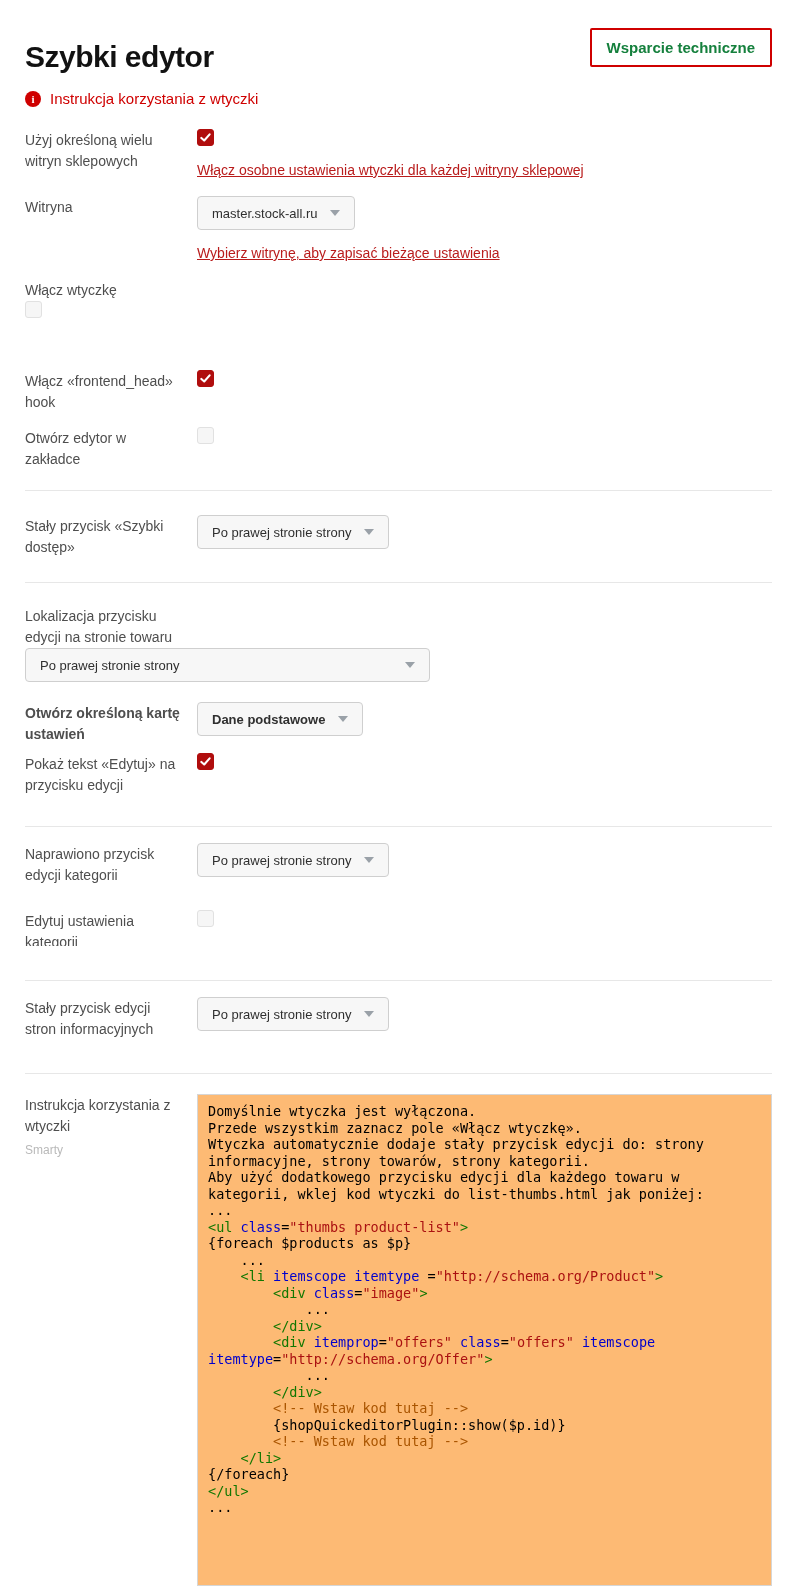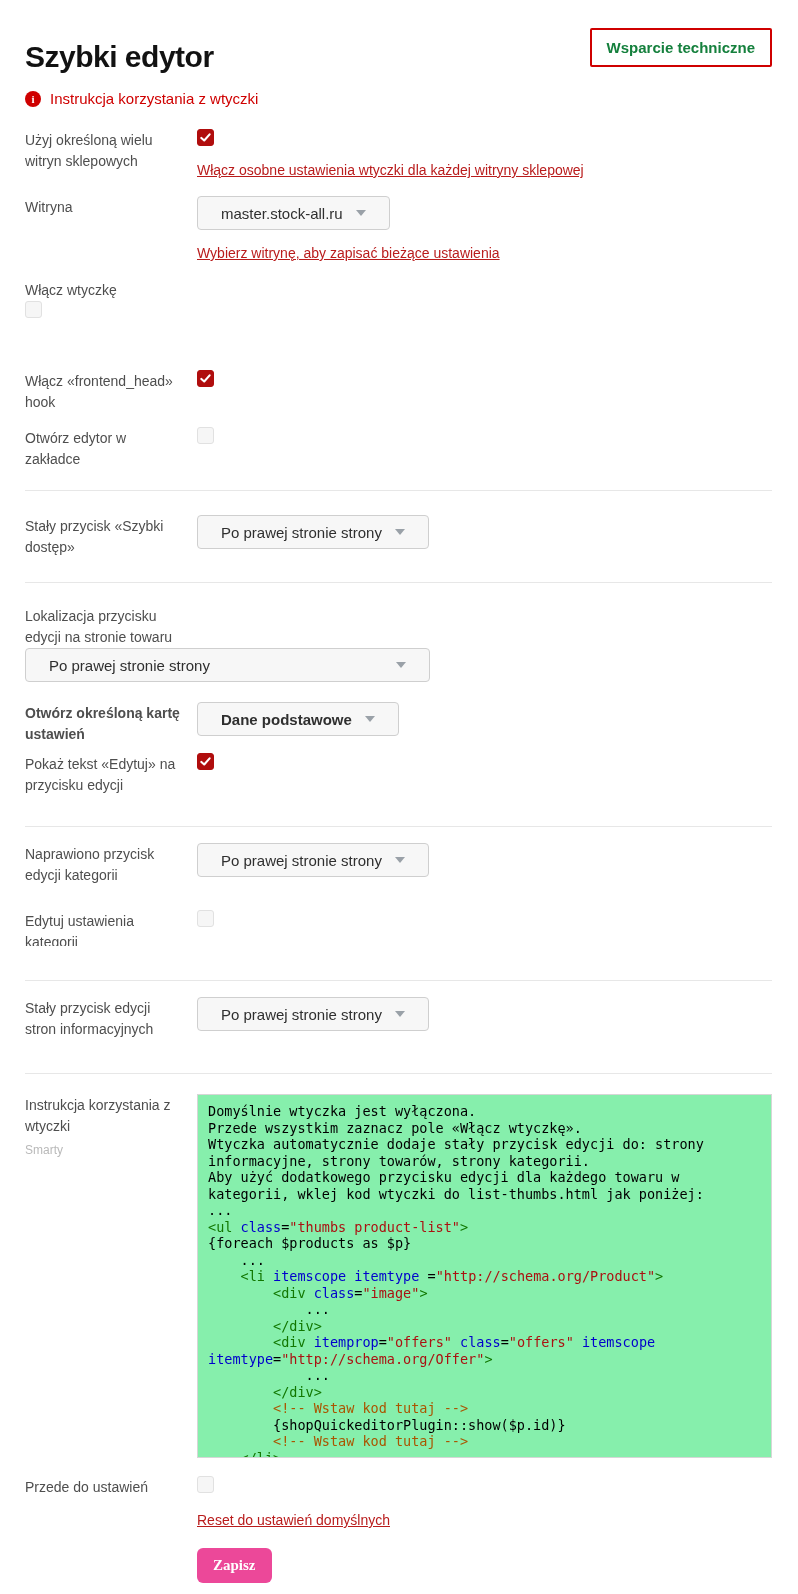--- a/index.html
+++ b/index.html
@@ -44,21 +44,21 @@
     display: inline-flex; align-items: center; justify-content: center;
     width: 17px; height: 17px; border-radius: 3px;
     background: #f6f6f6; border: 1px solid #e1e1e1; cursor: pointer;
   }
   .checkbox.checked { background: #b00d0d; border-color: #b00d0d; }
 
   
   .select {
     display: inline-flex; align-items: center; height: 34px;
     background: #f7f7f7; border: 1px solid #cfcfcf; border-radius: 4px;
-    padding: 0 23px; font-size: 15px; color: #2f2f2f; gap: 13px; cursor: pointer;
+    padding: 0 14px; font-size: 13px; color: #2f2f2f; gap: 13px; cursor: pointer;
     white-space: nowrap;
   }
   .select-wide { width: 405px; justify-content: space-between; }
   .chev {
     width: 0; height: 0; flex-shrink: 0;
     border-left: 5px solid transparent; border-right: 5px solid transparent;
     border-top: 6px solid #9aa1a8;
   }
 
   hr.divider { border: none; border-top: 1px solid #e7e7e7; }
@@ -70,22 +70,22 @@
   .mb16 { margin-bottom: 16px; }
   .mb20 { margin-bottom: 20px; flex-direction: column; }
   .mb14 { margin-bottom: 14px; margin-top: 48px; }
   .mb8  { margin-bottom: 8px; font-weight: bold; }
   .mb24 { margin-bottom: 24px; }
   .mb18 { margin-bottom: 18px; }
   .mb0  { margin-bottom: 0; }
 
   
   .code {
-    border: 1px solid #d6d6d6; background: #86efac; width: 100%;
-    height: 364px; padding: 8px 10px; overflow: hidden;
+    border: 1px solid #d6d6d6; background: #fdba74; width: 100%;
+    height: 492px; padding: 8px 10px; overflow: hidden;
     font-family: "DejaVu Sans Mono", "Liberation Mono", monospace;
     font-size: 13.5px; line-height: 16.5px; cursor: text;
   }
   .code-line { white-space: pre; }
   .tk-p { color: #000000; }
   .tk-t { color: #117700; }
   .tk-a { color: #0000cc; }
   .tk-s { color: #aa1111; }
   .tk-c { color: #aa5500; }
 

